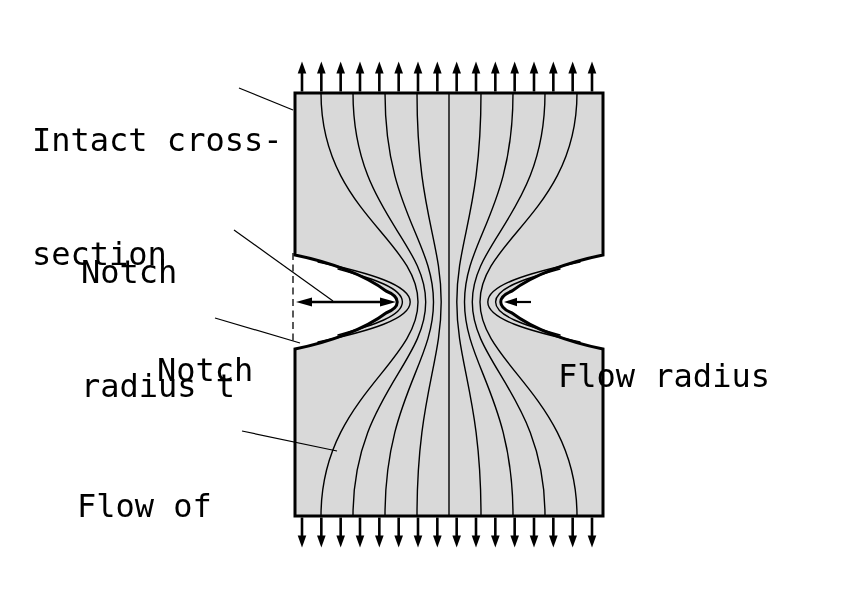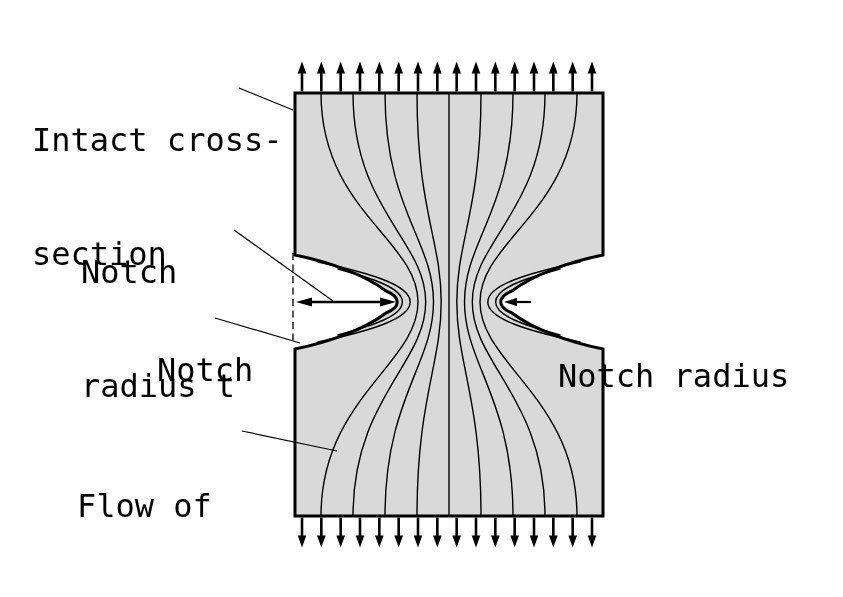--- a/index.html
+++ b/index.html
@@ -132,19 +132,19 @@
     <div>section</div>
   </div>
   <div class="lbl" id="lb-depth">
     <div>Notch</div>
     <div>radius t</div>
   </div>
   <div class="lbl" id="lb-notch">
     <div>Notch</div>
   </div>
   <div class="lbl" id="lb-radius">
-    <div>Notch radius</div>
+    <div>Flow radius</div>
   </div>
   <div class="lbl" id="lb-flow">
     <div>Flow of</div>
     
   </div>
 </div>
 
 </body></html>

